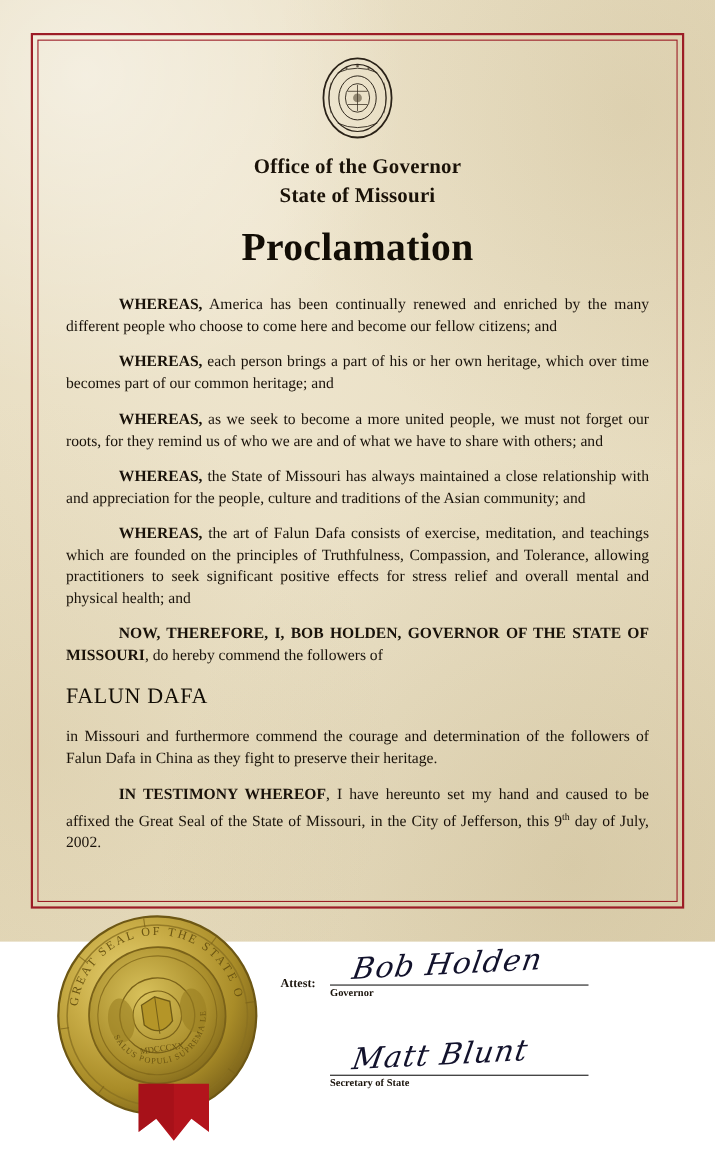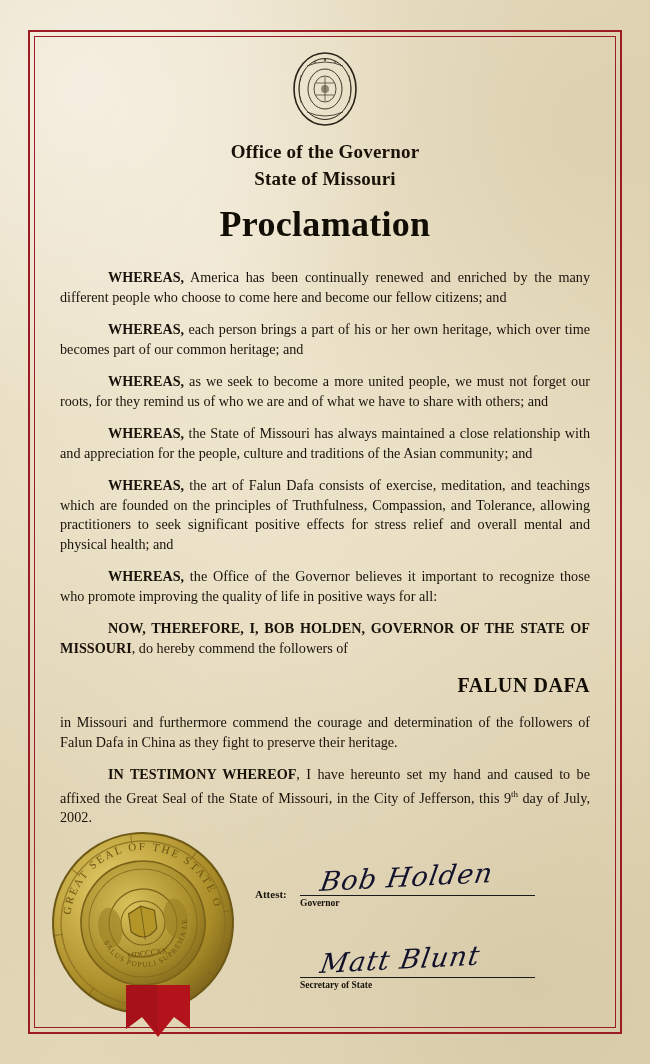--- a/index.html
+++ b/index.html
@@ -10,21 +10,21 @@
   body {
     width: 650px;
     height: 1064px;
     overflow: hidden;
     font-family: "Liberation Serif", serif;
   }
 
   #page {
     position: relative;
     width: 650px;
-    height: 1064px;
+    height: 856px;
     background:
       radial-gradient(ellipse at 35% 25%, #efe6cf 0%, #e9dfc4 45%, #e2d6b6 100%);
     box-sizing: border-box;
   }
 
   
   #paper-texture {
     position: absolute;
     inset: 0;
     background:
@@ -102,22 +102,22 @@
   .para .lead {
     font-weight: bold;
     margin-top: 12px;
   }
 
   .para-noindent {
     text-indent: 0;
   }
 
   .falun-dafa {
-    text-align: right;
-    font-weight: bold;
+    text-align: left;
+    font-weight: normal;
     font-size: 20px;
     letter-spacing: 0.6px;
     margin: 16px 0 16px 0;
     color: #120d05;
   }
 
   sup {
     font-size: 9px;
     vertical-align: super;
   }
@@ -220,21 +220,20 @@
 
     <p class="para"><span class="lead">WHEREAS,</span><span> each person brings a part of his or her own heritage, which over time becomes part of our common heritage; and</span></p>
 
     <p class="para"><span class="lead">WHEREAS,</span><span> as we seek to become a more united people, we must not forget our roots, for they remind us of who we are and of what we have to share with others; and</span></p>
 
     <p class="para"><span class="lead">WHEREAS,</span><span> the State of Missouri has always maintained a close relationship with and appreciation for the people, culture and traditions of the Asian community; and</span></p>
 
     <p class="para"><span class="lead">WHEREAS,</span><span> the art of Falun Dafa consists of exercise, meditation, and teachings which are founded on the principles of Truthfulness, Compassion, and Tolerance, allowing practitioners to seek significant positive effects for stress relief and overall mental and physical health; and</span></p>
 
 
-    <p class="para"><span class="lead">WHEREAS,</span><span> the Office of the Governor believes it important to recognize those who promote improving the quality of life in positive ways for all:</span></p>
 
     <p class="para"><span class="lead">NOW, THEREFORE, I, BOB HOLDEN, GOVERNOR OF THE STATE OF MISSOURI</span><span>, do hereby commend the followers of</span></p>
 
     <div class="falun-dafa">FALUN DAFA</div>
 
     <p class="para para-noindent">in Missouri and furthermore commend the courage and determination of the followers of Falun Dafa in China as they fight to preserve their heritage.</p>
 
     <p class="para"><span class="lead">IN TESTIMONY WHEREOF</span><span>, I have hereunto set my hand and caused to be affixed the Great Seal of the State of Missouri, in the City of Jefferson, this 9</span><sup>th</sup><span> day of July, 2002.</span></p>
   </div>
 

